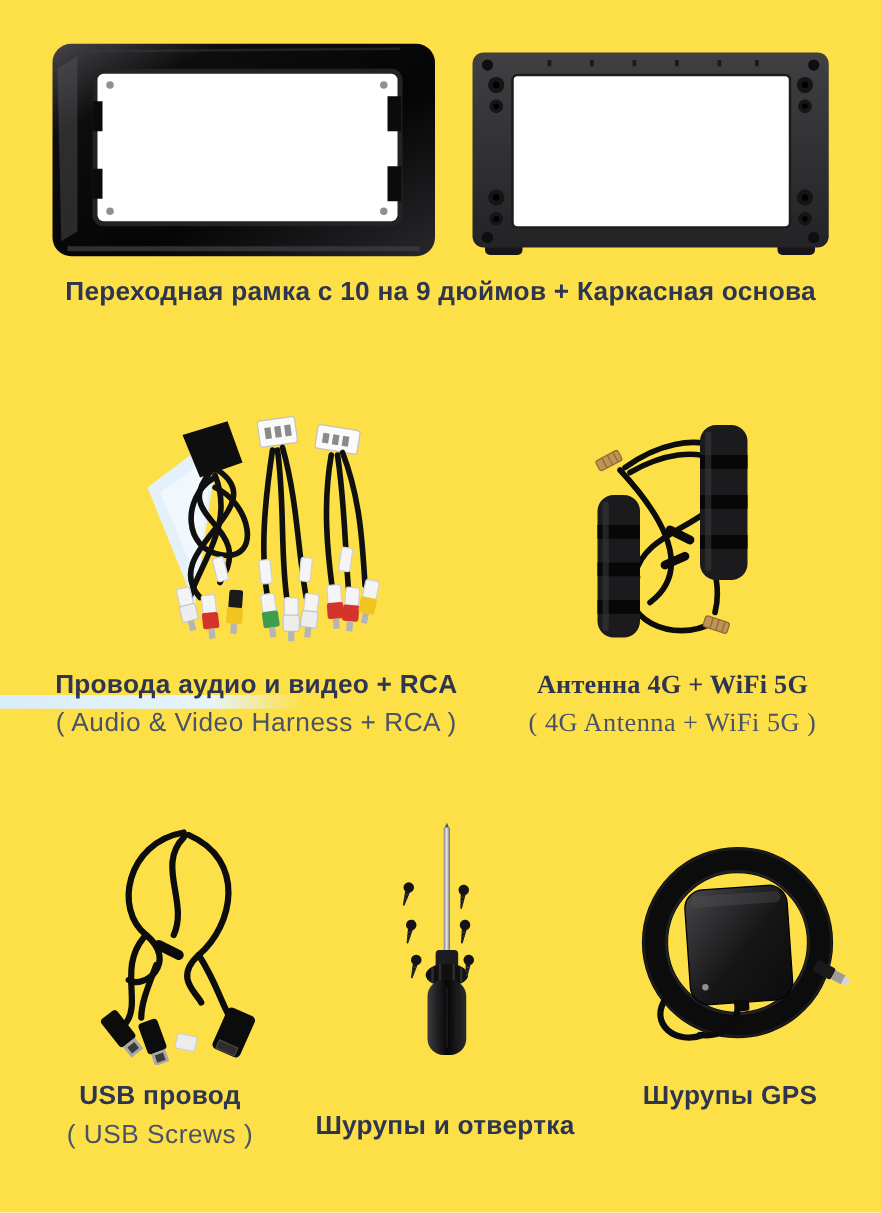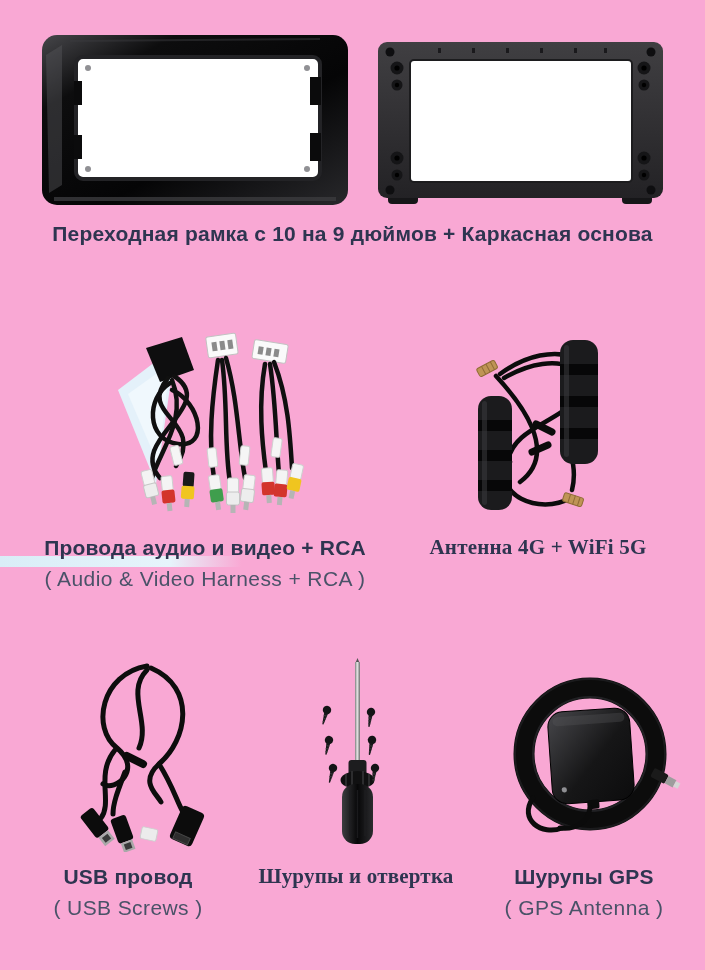--- a/index.html
+++ b/index.html
@@ -1,17 +1,17 @@
 <!DOCTYPE html>
 <html><head>
 <meta charset="utf-8">
 <style>
   html,body{margin:0;padding:0;background:#ffffff;}
   .canvas{
-    position:relative;width:705px;height:970px;background:#f9a8d4;
+    position:relative;width:705px;height:970px;background:#fde047;
     overflow:hidden;font-family:"Liberation Sans",sans-serif;
   }
   .abs{position:absolute;}
   .caption{text-align:center;}
   .label-ru{font-weight:700;color:#2e3550;font-size:21px;line-height:25px;letter-spacing:.2px;}
   .label-en{font-weight:400;color:#4a5268;font-size:21px;line-height:25px;letter-spacing:.4px;margin-top:6px;}
   .top-title .label-ru{font-size:21px;}
   .top-title .label-en{font-size:22px;margin-top:9px;}
   .blue-streak{
     position:absolute;left:0;top:556px;width:242px;height:11px;z-index:0;
@@ -248,20 +248,21 @@
     </svg>
   </div>
 
   <div class="blue-streak"></div>
   <div class="abs caption z1" style="left:30px;top:535px;width:350px;">
     <div class="label-ru">Провода аудио и видео + RCA</div>
     <div class="label-en">( Audio &amp; Video Harness + RCA )</div>
   </div>
   <div class="abs caption z1" style="left:392px;top:535px;width:292px;font-family:Liberation Serif, serif;">
     <div class="label-ru">Антенна 4G + WiFi 5G</div>
+    <div class="label-en">( 4G Antenna + WiFi 5G )</div>
   </div>
 
   <div class="abs" style="left:55px;top:652px;">
     <svg width="180" height="200" viewBox="0 0 180 200">
       <g stroke="#0d0d0d" stroke-width="5" fill="none" stroke-linecap="round">
         <path d="M92 14 C 46 22, 36 76, 62 96 C 88 118, 60 140, 48 132"></path>
         <path d="M96 16 C 142 36, 132 88, 104 112 C 84 130, 102 142, 106 150"></path>
         <path d="M60 98 C 40 122, 58 150, 46 166"></path>
         <path d="M104 112 C 118 134, 122 150, 128 160"></path>
         <path d="M70 120 C 64 136, 58 150, 58 162"></path>
@@ -379,21 +380,20 @@
         <rect x="86" y="142" width="12" height="9" rx="2" fill="#0b0b0b"></rect>
       </g>
       <path d="M92 150 C 90 164, 78 172, 62 170" stroke="#0b0b0b" stroke-width="5" fill="none" stroke-linecap="round"></path>
     </svg>
   </div>
 
   <div class="abs caption" style="left:15px;top:864px;width:226px;">
     <div class="label-ru">USB провод</div>
     <div class="label-en">( USB Screws )</div>
   </div>
-  <div class="abs caption" style="left:236px;top:864px;width:240px;font-family:Liberation Serif, serif;">
+  <div class="abs caption" style="left:236px;top:888px;width:240px;">
     <div class="label-ru">Шурупы и отвертка</div>
   </div>
   <div class="abs caption" style="left:478px;top:864px;width:212px;">
     <div class="label-ru">Шурупы GPS</div>
-    <div class="label-en">( GPS Antenna )</div>
   </div>
 
 </div>
 
 </body></html>

